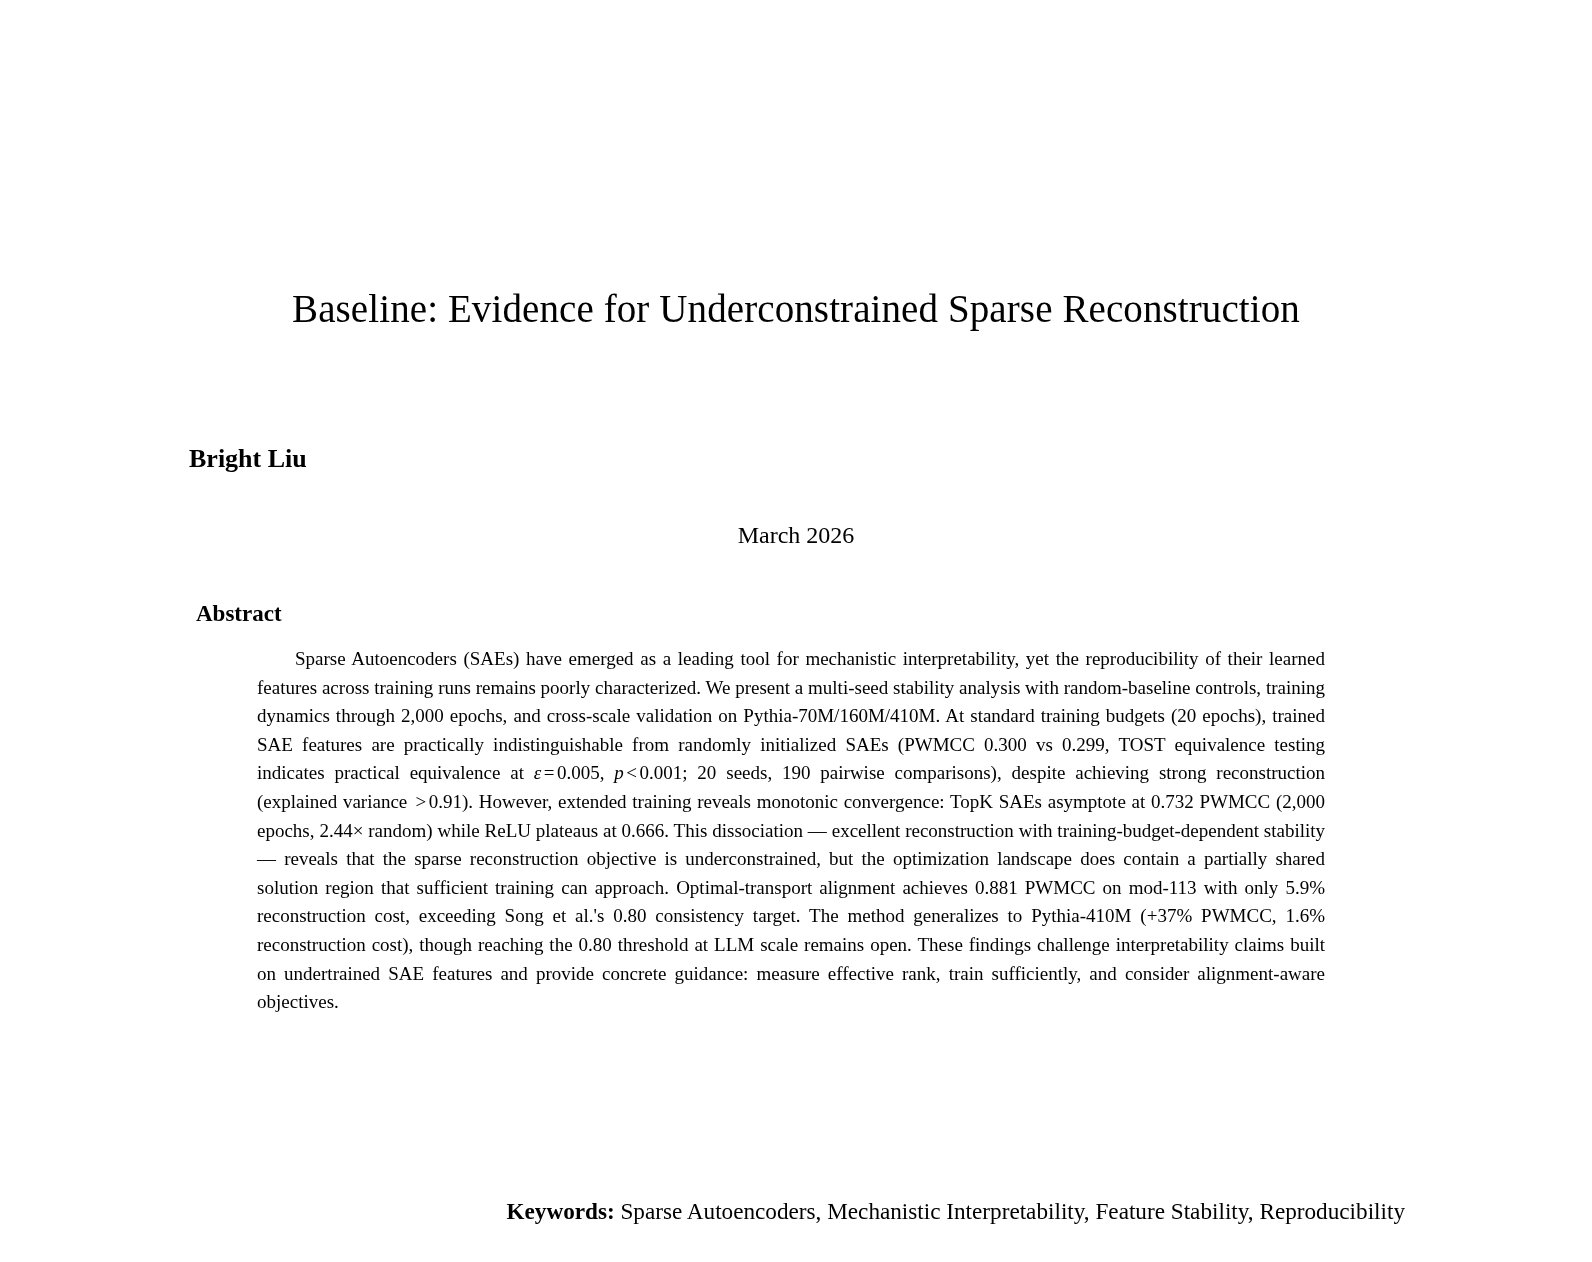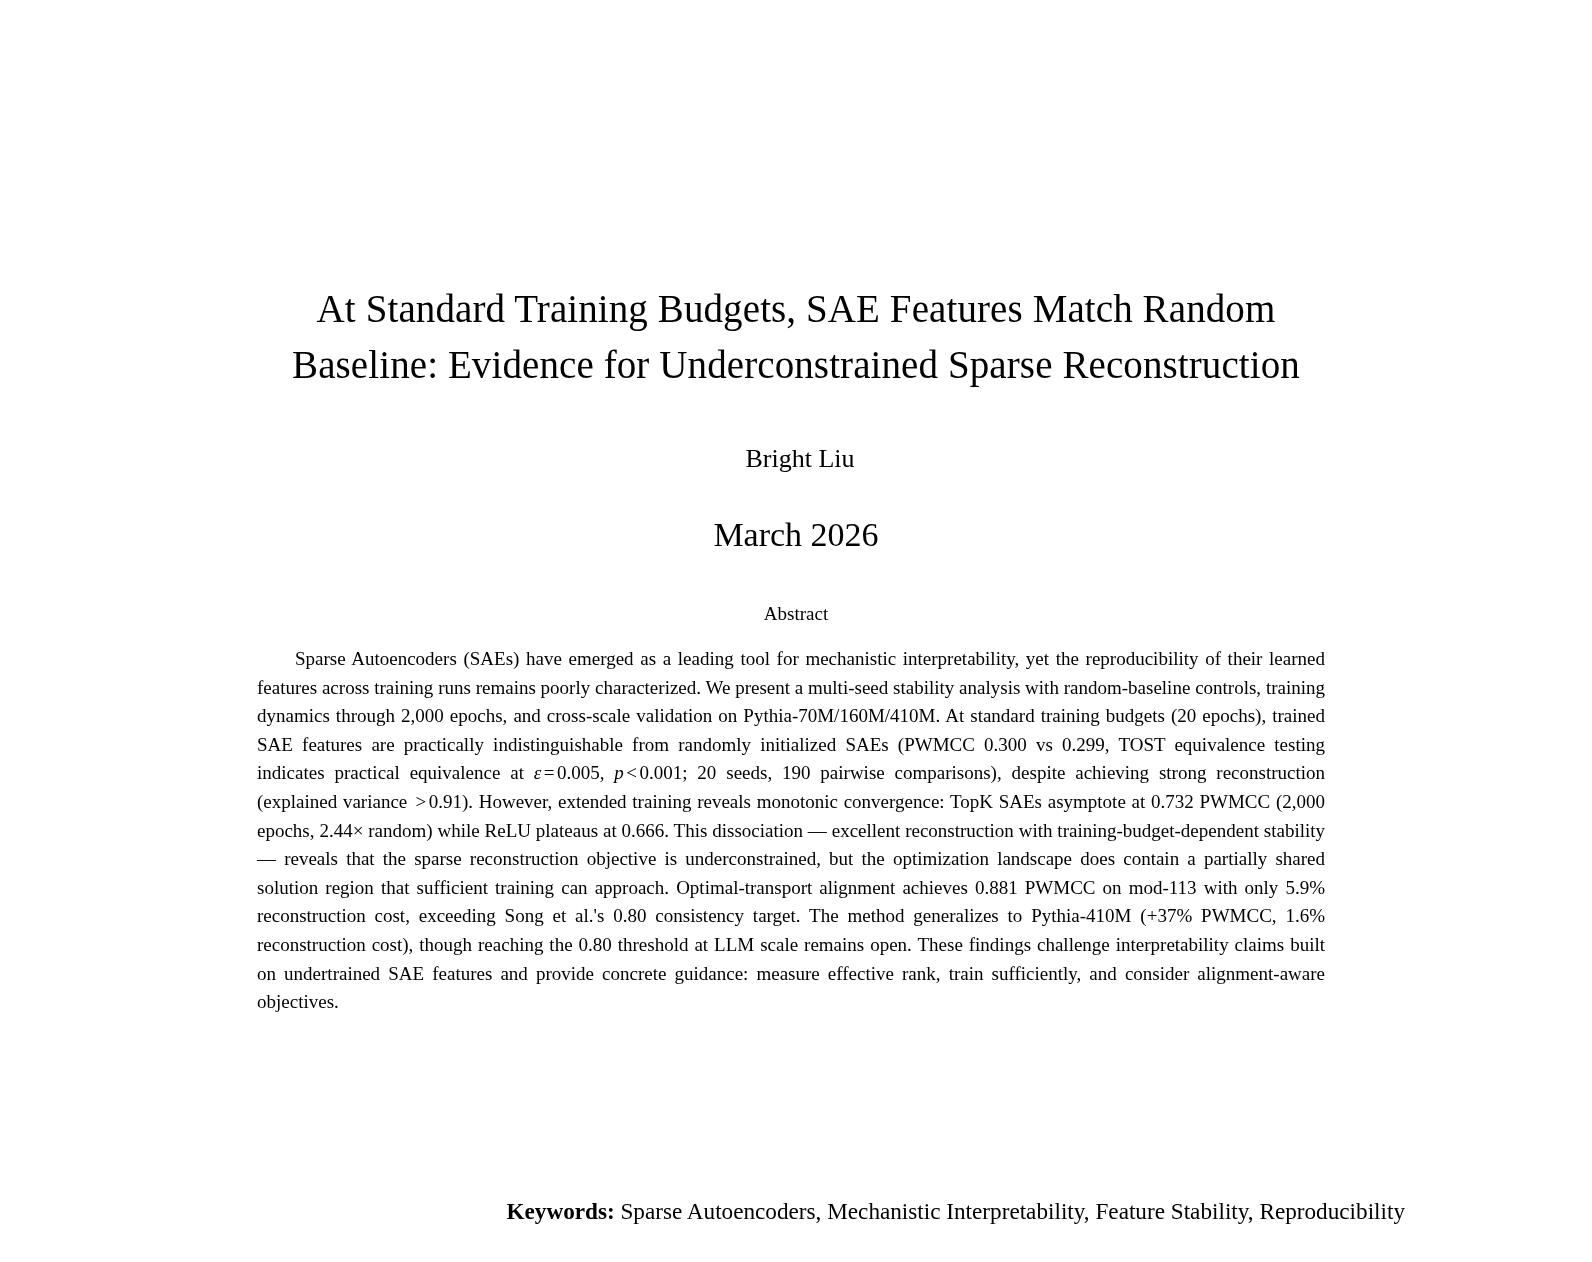--- a/index.html
+++ b/index.html
@@ -39,52 +39,52 @@
     margin: 0;
   }
   .title-line {
     display: block;
     white-space: nowrap;
   }
 
   
   .author-block {
     position: absolute;
-    left: 200px;
+    left: 189px;
     top: 442px;
     width: 1200px;
-    text-align: center;
+    text-align: left;
+    font-weight: bold;
   }
   .author-name {
     font-size: 26px;
     line-height: 34px;
   }
 
   
   .date-block {
     position: absolute;
     left: 196px;
     top: 518px;
     width: 1200px;
     text-align: center;
   }
   .date-text {
-    font-size: 34px;
+    font-size: 24px;
     line-height: 34px;
   }
 
   
   .abstract-heading {
     position: absolute;
     left: 196px;
     top: 599px;
     width: 1200px;
-    text-align: center;
-    font-size: 19px;
-    font-weight: normal;
+    font-size: 23px;
+    font-weight: bold;
     line-height: 30px;
   }
 
   .abstract-body {
     position: absolute;
     left: 257px;
     top: 645px;
     width: 1068px;
     font-size: 19px;
     line-height: 28.6px;
@@ -134,21 +134,20 @@
     font-weight: normal;
   }
 </style>
 </head>
 <body>
 
 <div class="page">
 
   <div class="title-block">
     <h1 class="paper-title">
-      <span class="title-line">At Standard Training Budgets, SAE Features Match Random</span>
       <span class="title-line">Baseline: Evidence for Underconstrained Sparse Reconstruction</span>
     </h1>
   </div>
 
   <div class="author-block">
     <div class="author-name">Bright Liu</div>
   </div>
 
   <div class="date-block">
     <div class="date-text">March 2026</div>

